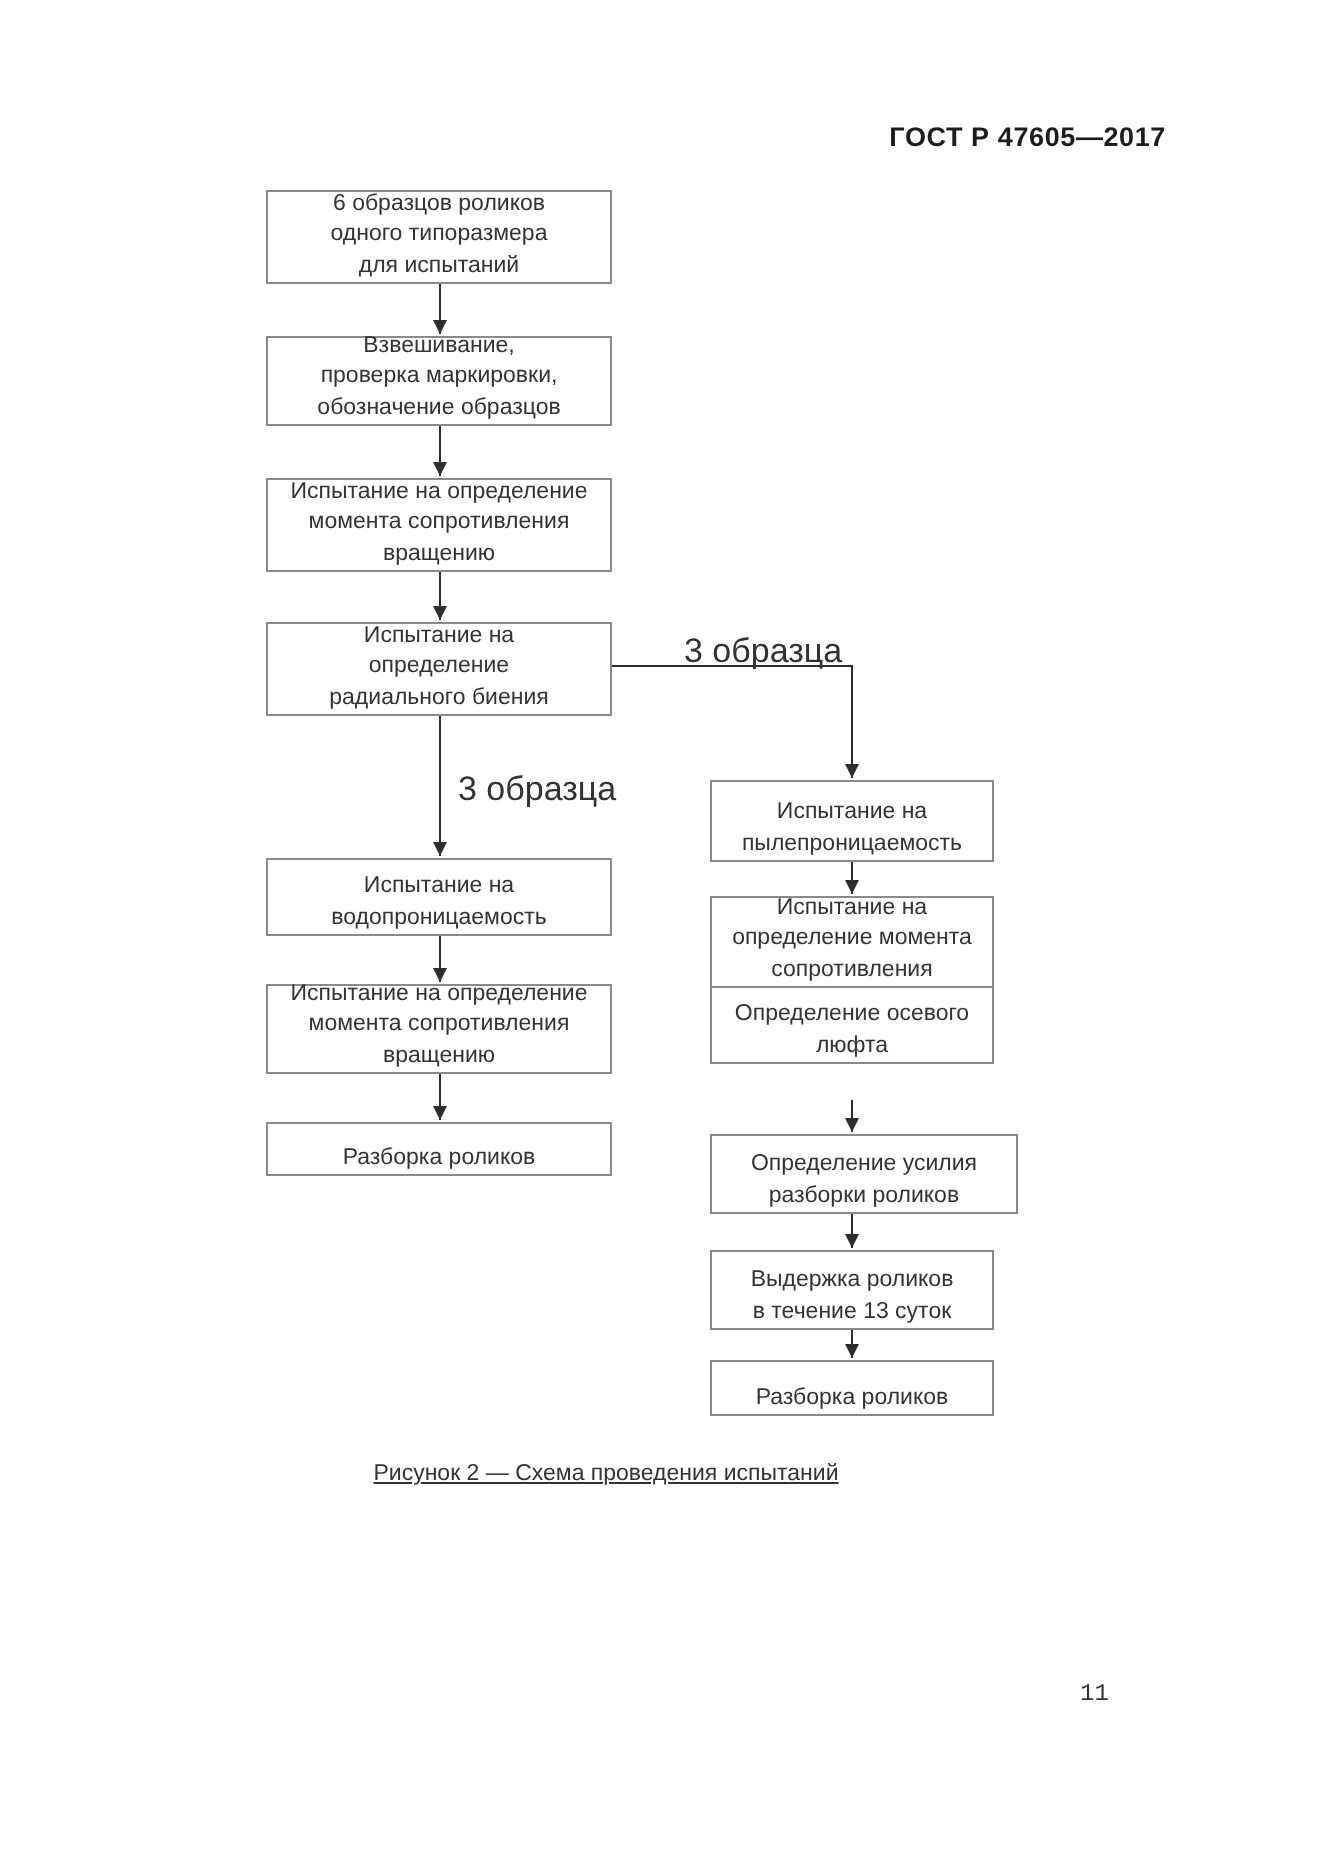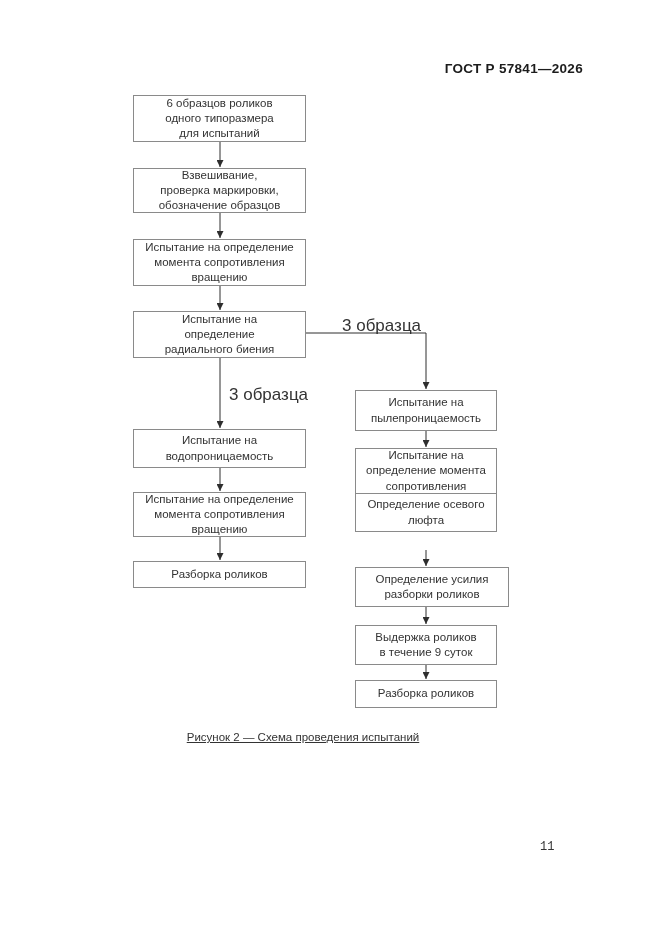--- a/index.html
+++ b/index.html
@@ -29,21 +29,21 @@
     top: 0;
     left: 0;
     pointer-events: none;
   }
   .fc-box {
     position: absolute;
     box-sizing: border-box;
     border: 1px solid #8a8a8a;
     background: #ffffff;
     display: flex;
-    align-items: center;
+    align-items: flex-end;
     justify-content: center;
     text-align: center;
   }
   .fc-box-label {
     white-space: pre-line;
     font-size: 11.5px;
     line-height: 15.3px;
     color: #333333;
   }
   .branch-label {
@@ -67,21 +67,21 @@
     top: 840px;
     left: 540px;
     font-size: 12px;
     color: #333333;
     font-family: Liberation Mono, monospace;
   }
 </style>
 </head>
 <body>
 
-<div class="doc-header">ГОСТ Р 57841—2026</div>
+<div class="doc-header">ГОСТ Р 47605—2017</div>
 
 <svg class="connectors" width="661" height="935" aria-hidden="true">
   <defs>
     <marker id="arrow" viewBox="0 0 10 10" refX="10" refY="5" markerWidth="7" markerHeight="7" orient="auto">
       <path d="M0,0 L10,5 L0,10 z" fill="#2e2e2e"></path>
     </marker>
   </defs>
   <g stroke="#2e2e2e" stroke-width="1" fill="none">
     <line x1="220" y1="142" x2="220" y2="167" marker-end="url(#arrow)"></line>
     <line x1="220" y1="213" x2="220" y2="238" marker-end="url(#arrow)"></line>
@@ -143,21 +143,21 @@
 <div class="fc-box" style="left:355px; top:493px; width:142px; height:39px;">
   <span class="fc-box-label">Определение осевого
 люфта</span>
 </div>
 <div class="fc-box" style="left:355px; top:567px; width:154px; height:40px;">
   <span class="fc-box-label">Определение усилия
 разборки роликов</span>
 </div>
 <div class="fc-box" style="left:355px; top:625px; width:142px; height:40px;">
   <span class="fc-box-label">Выдержка роликов
-в течение 9 суток</span>
+в течение 13 суток</span>
 </div>
 <div class="fc-box" style="left:355px; top:680px; width:142px; height:28px;">
   <span class="fc-box-label">Разборка роликов</span>
 </div>
 
 <span class="branch-label" style="left:342px; top:316px;">3 образца</span>
 <span class="branch-label" style="left:229px; top:385px;">3 образца</span>
 
 <div class="fig-caption">Рисунок 2 — Схема проведения испытаний</div>
 

